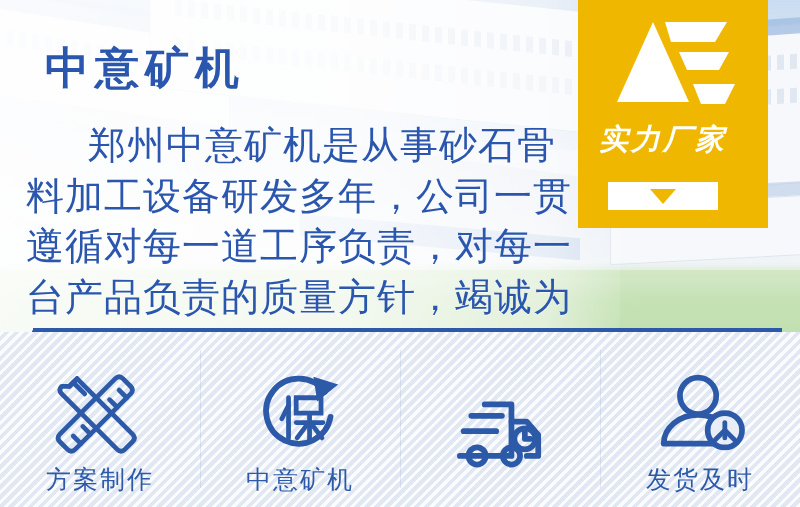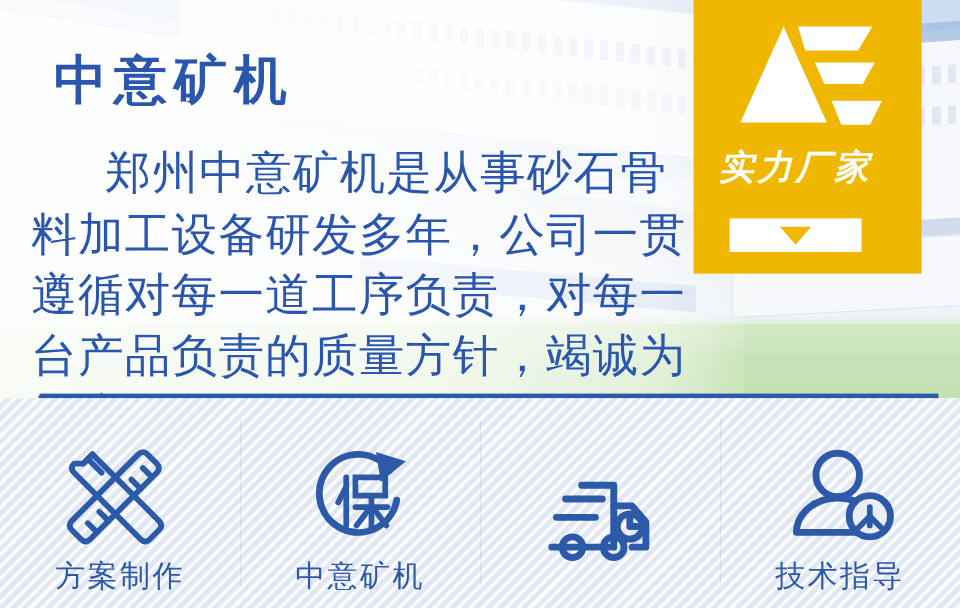--- a/index.html
+++ b/index.html
@@ -258,17 +258,17 @@
       <svg class="feature-icon" viewBox="0 0 100 90" fill="none" stroke="#2d5aa8" stroke-width="6" stroke-linecap="round" stroke-linejoin="round">
         <circle cx="48" cy="26" r="19"></circle>
         <path d="M12 76 A36 30 0 0 1 84 76 Z"></path>
         <circle cx="76" cy="62" r="18" fill="#e9eef6"></circle>
         <g stroke-width="5">
           <path d="M76 54 L76 70"></path>
           <path d="M76 62 L66 72"></path>
           <path d="M76 62 L86 72"></path>
         </g>
       </svg>
-      <div class="feature-label">技术指导</div>
+      <div class="feature-label">发货及时</div>
     </div>
 
   </div>
 </div>
 
 </body></html>

